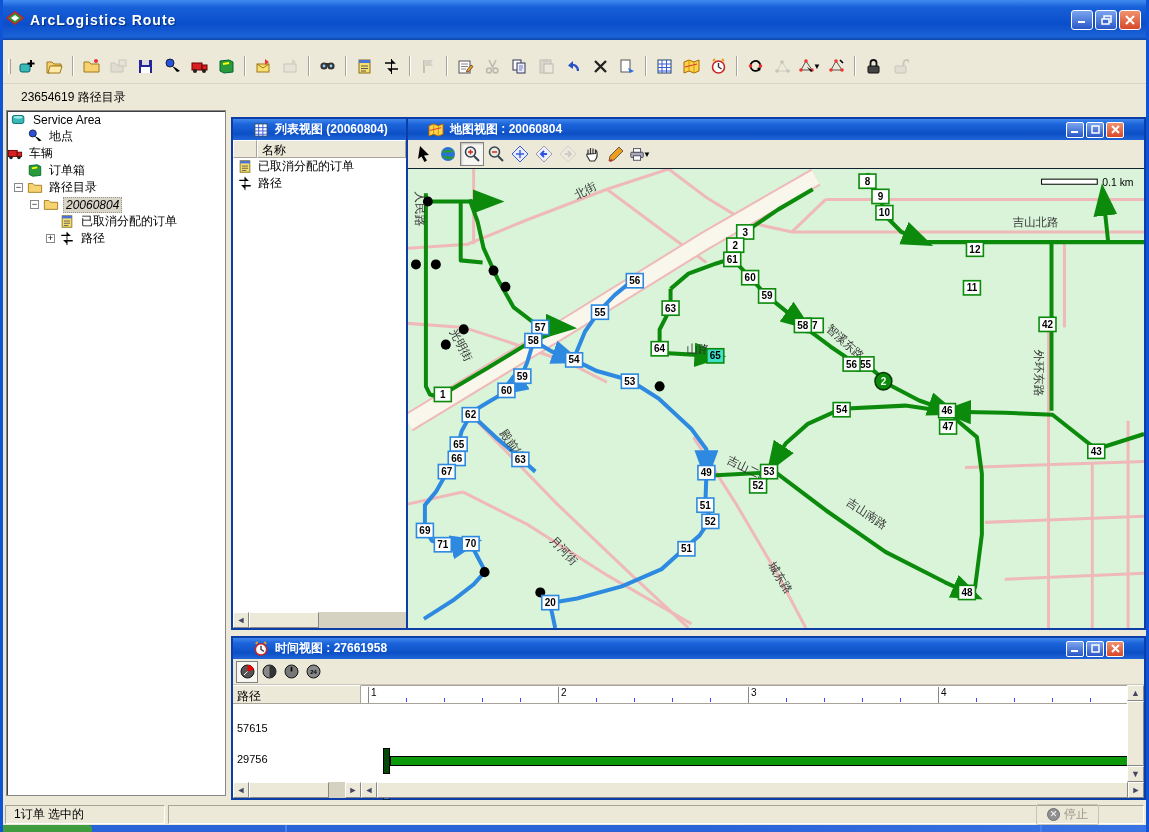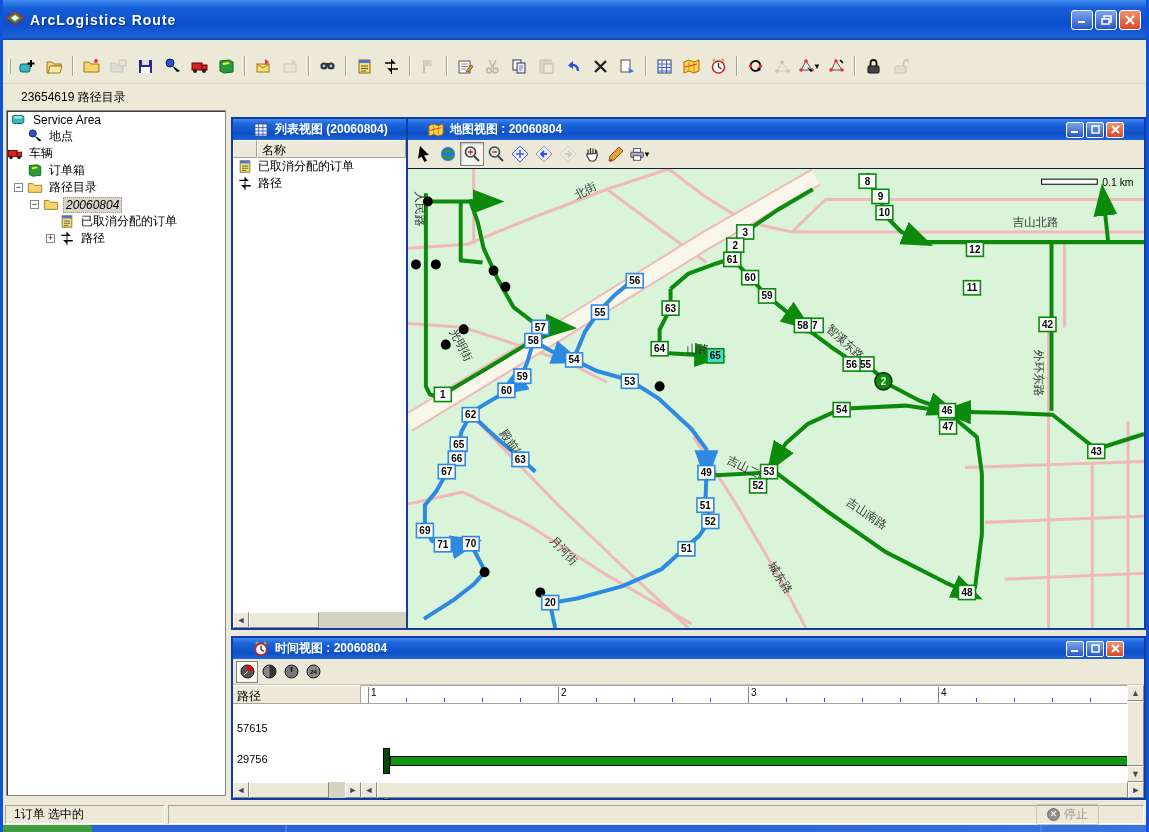--- a/index.html
+++ b/index.html
@@ -864,21 +864,21 @@
 
   <div class="childwin" id="timewin">
     <div class="ctitle">
       <span class="cicon">
           <svg viewBox="0 0 17 17">
             <circle cx="8.5" cy="9" r="6" fill="#fff" stroke="#c22" stroke-width="1.6"></circle>
             <path d="M8.5 5v4l3 2" stroke="#333" stroke-width="1.4" fill="none"></path>
             <path d="M3 3L5 1M14 3l-2-2" stroke="#e8a020" stroke-width="2"></path>
           </svg>
         </span>
-      <span>时间视图 : 20060804</span>
+      <span>时间视图 : 27661958</span>
       <span class="cbtns">
         <span class="cbtn">
             <svg width="8" height="8">
               <rect x="0" y="5" width="7" height="2" fill="#fff"></rect>
             </svg>
           </span>
         <span class="cbtn">
             <svg width="9" height="9">
               <rect x="1" y="1" width="7" height="7" fill="none" stroke="#fff" stroke-width="1.5"></rect>
             </svg>

